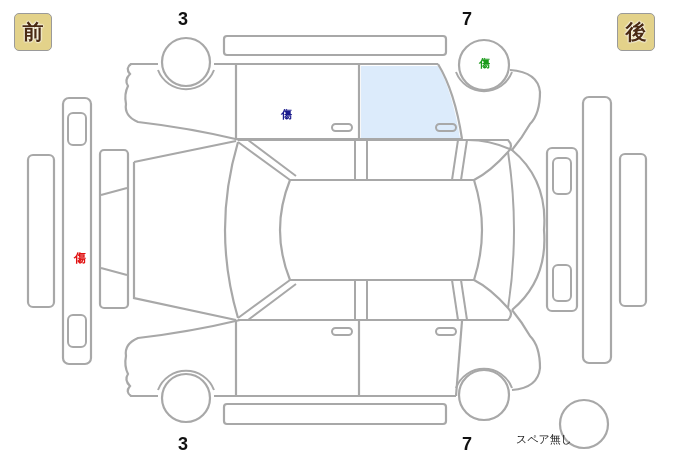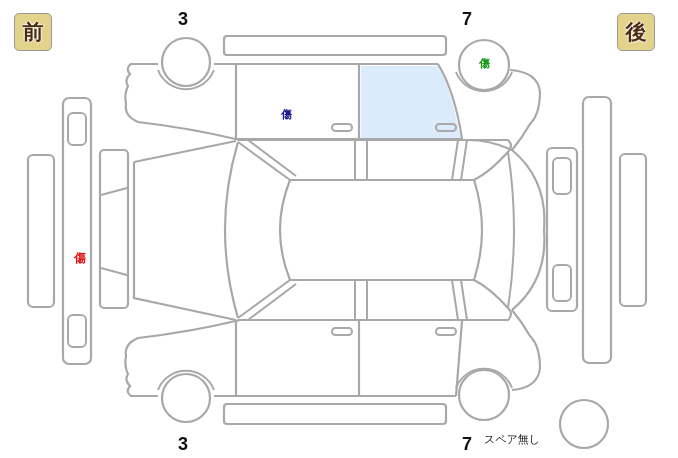--- a/index.html
+++ b/index.html
@@ -109,13 +109,13 @@
 
 <div class="num" style="left:178px;top:9px;">3</div>
 <div class="num" style="left:462px;top:9px;">7</div>
 <div class="num" style="left:178px;top:434px;">3</div>
 <div class="num" style="left:462px;top:434px;">7</div>
 
 <div class="mark" style="left:281px;top:109px;color:#1a1a8c;">傷</div>
 <div class="mark" style="left:479px;top:58px;color:#1a9a1a;">傷</div>
 <div class="mark" style="left:74px;top:252px;color:#e01010;font-size:12px;">傷</div>
 
-<div class="note" style="left:484px;top:432px;">スペア無し</div>
+<div class="note" style="left:516px;top:432px;">スペア無し</div>
 
 </body></html>

